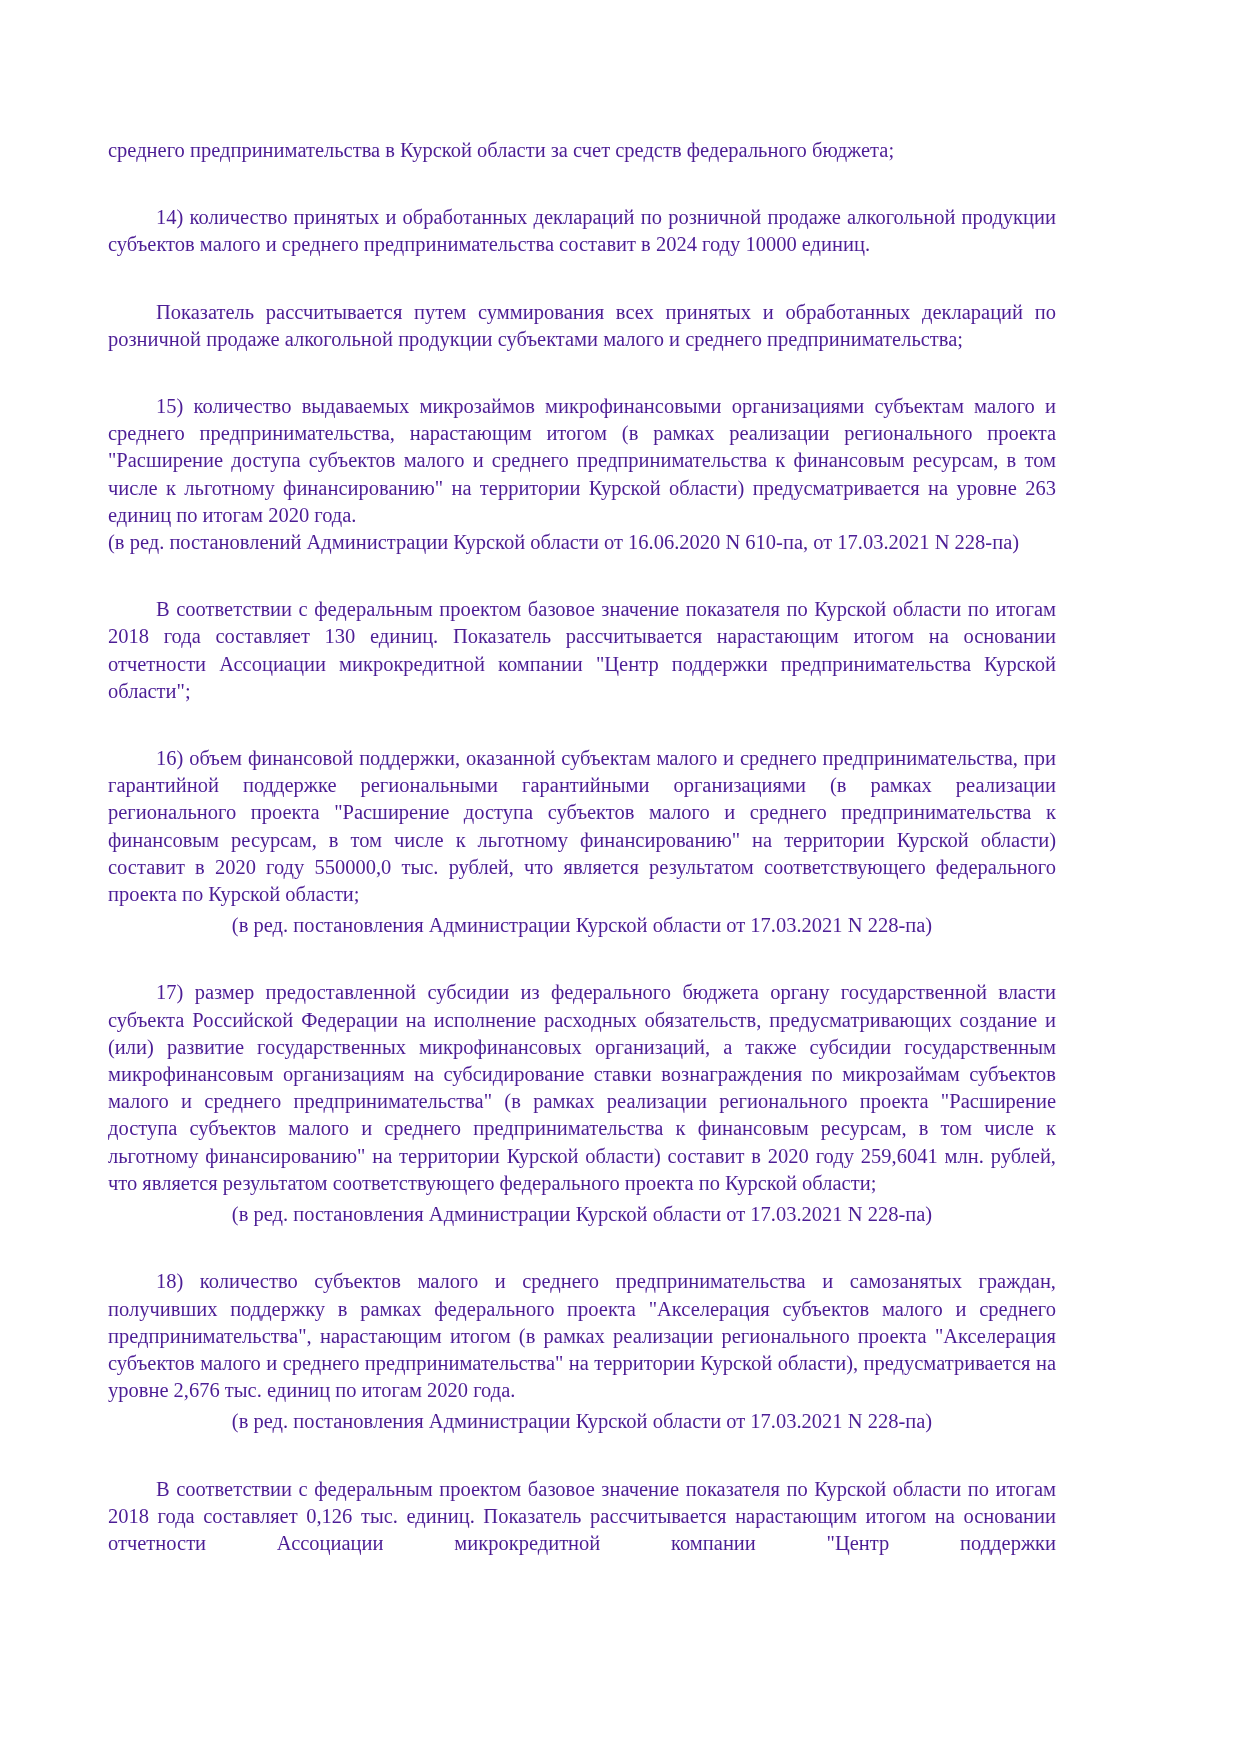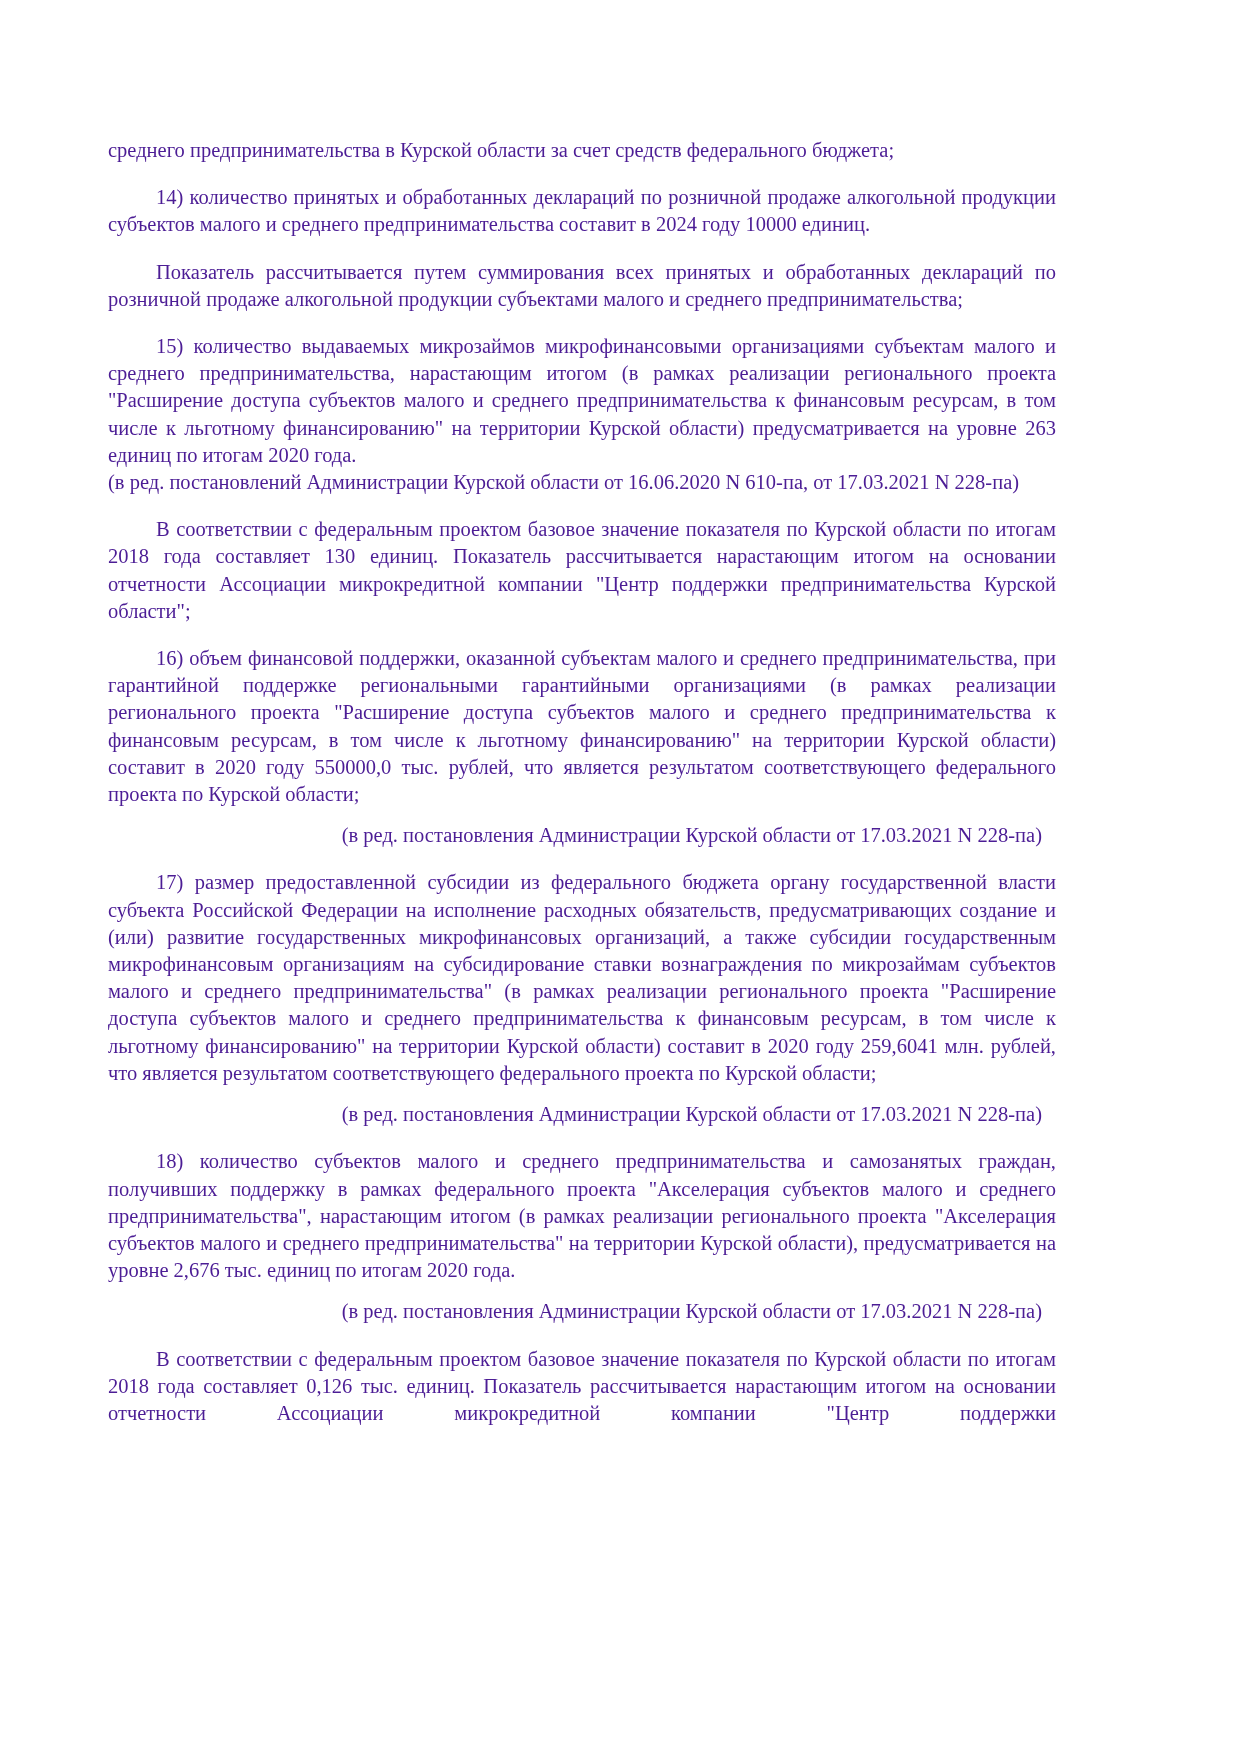--- a/index.html
+++ b/index.html
@@ -9,22 +9,22 @@
     left: 108px;
     top: 137px;
     width: 948px;
     font-family: "Liberation Serif", "DejaVu Serif", serif;
     font-size: 20.5px;
     line-height: 27.2px;
     color: #4c1d95;
   }
   .p { margin: 0; text-align: justify; text-align-last: left; }
   .indent { text-indent: 48px; }
-  .gap { margin-top: 20px; }
-  .note { margin: 14px; text-align: right; }
+  .gap { margin-top: 40px; }
+  .note { margin: 4px; text-align: center; }
 </style>
 </head>
 <body>
 
 <div class="page">
   <p class="p">среднего предпринимательства в Курской области за счет средств федерального бюджета;</p>
 
   <p class="p indent gap">14) количество принятых и обработанных деклараций по розничной продаже алкогольной продукции субъектов малого и среднего предпринимательства составит в 2024 году 10000 единиц.</p>
 
   <p class="p indent gap">Показатель рассчитывается путем суммирования всех принятых и обработанных деклараций по розничной продаже алкогольной продукции субъектами малого и среднего предпринимательства;</p>

